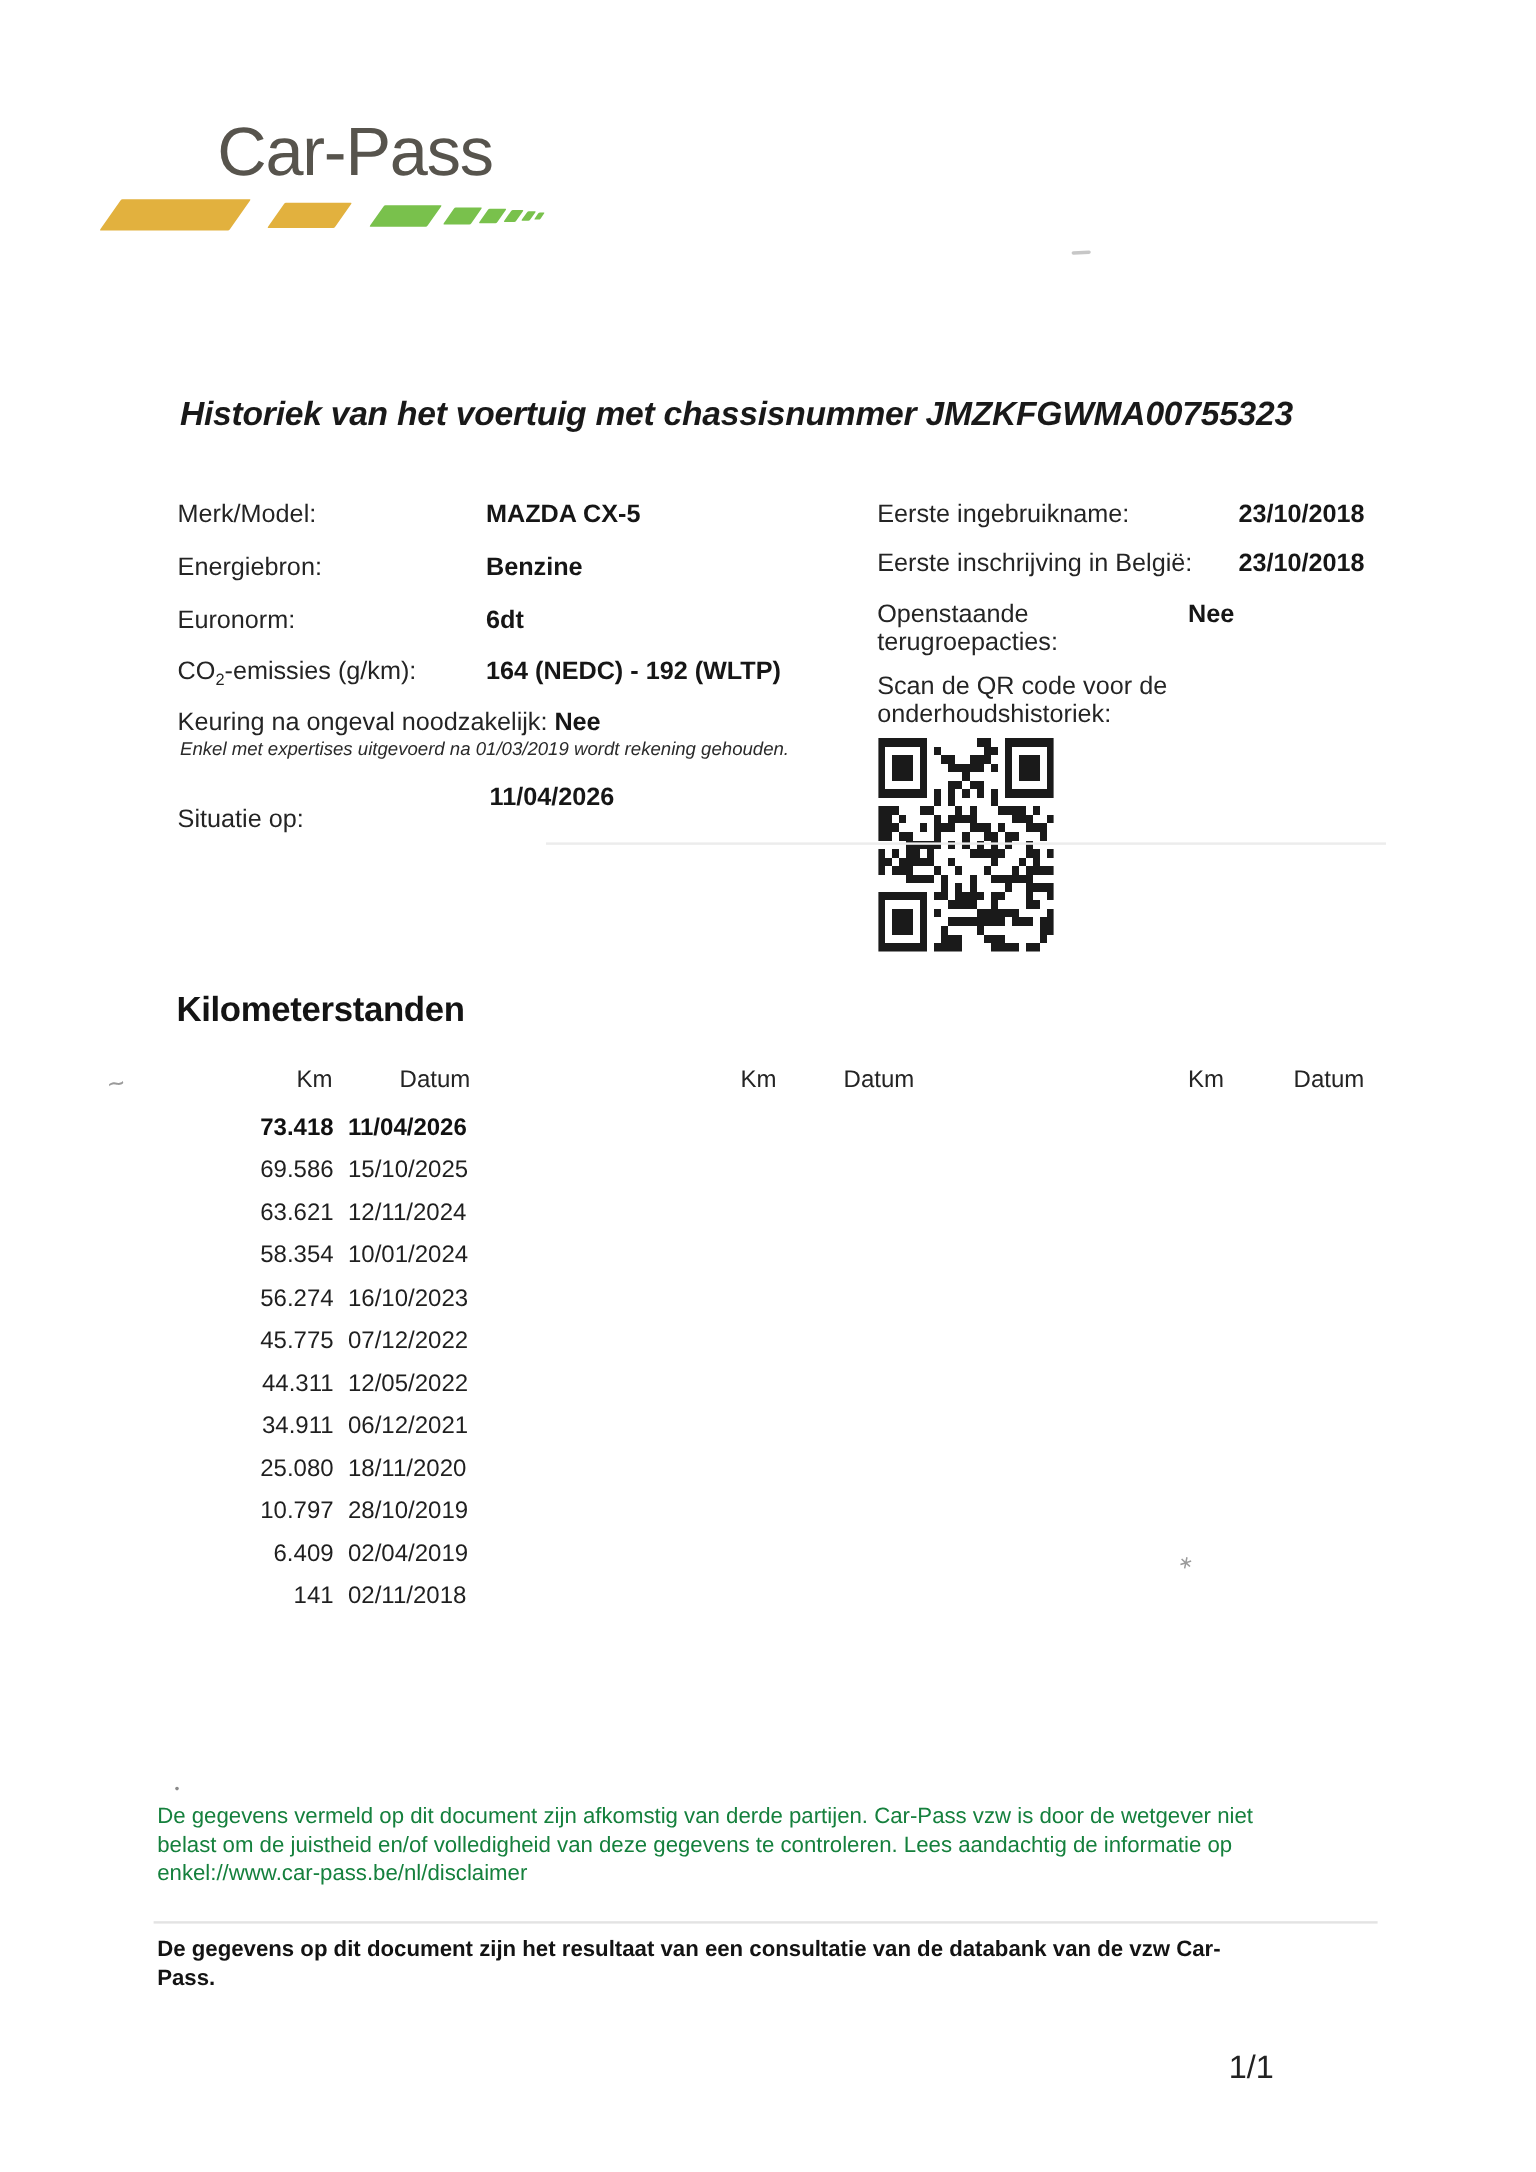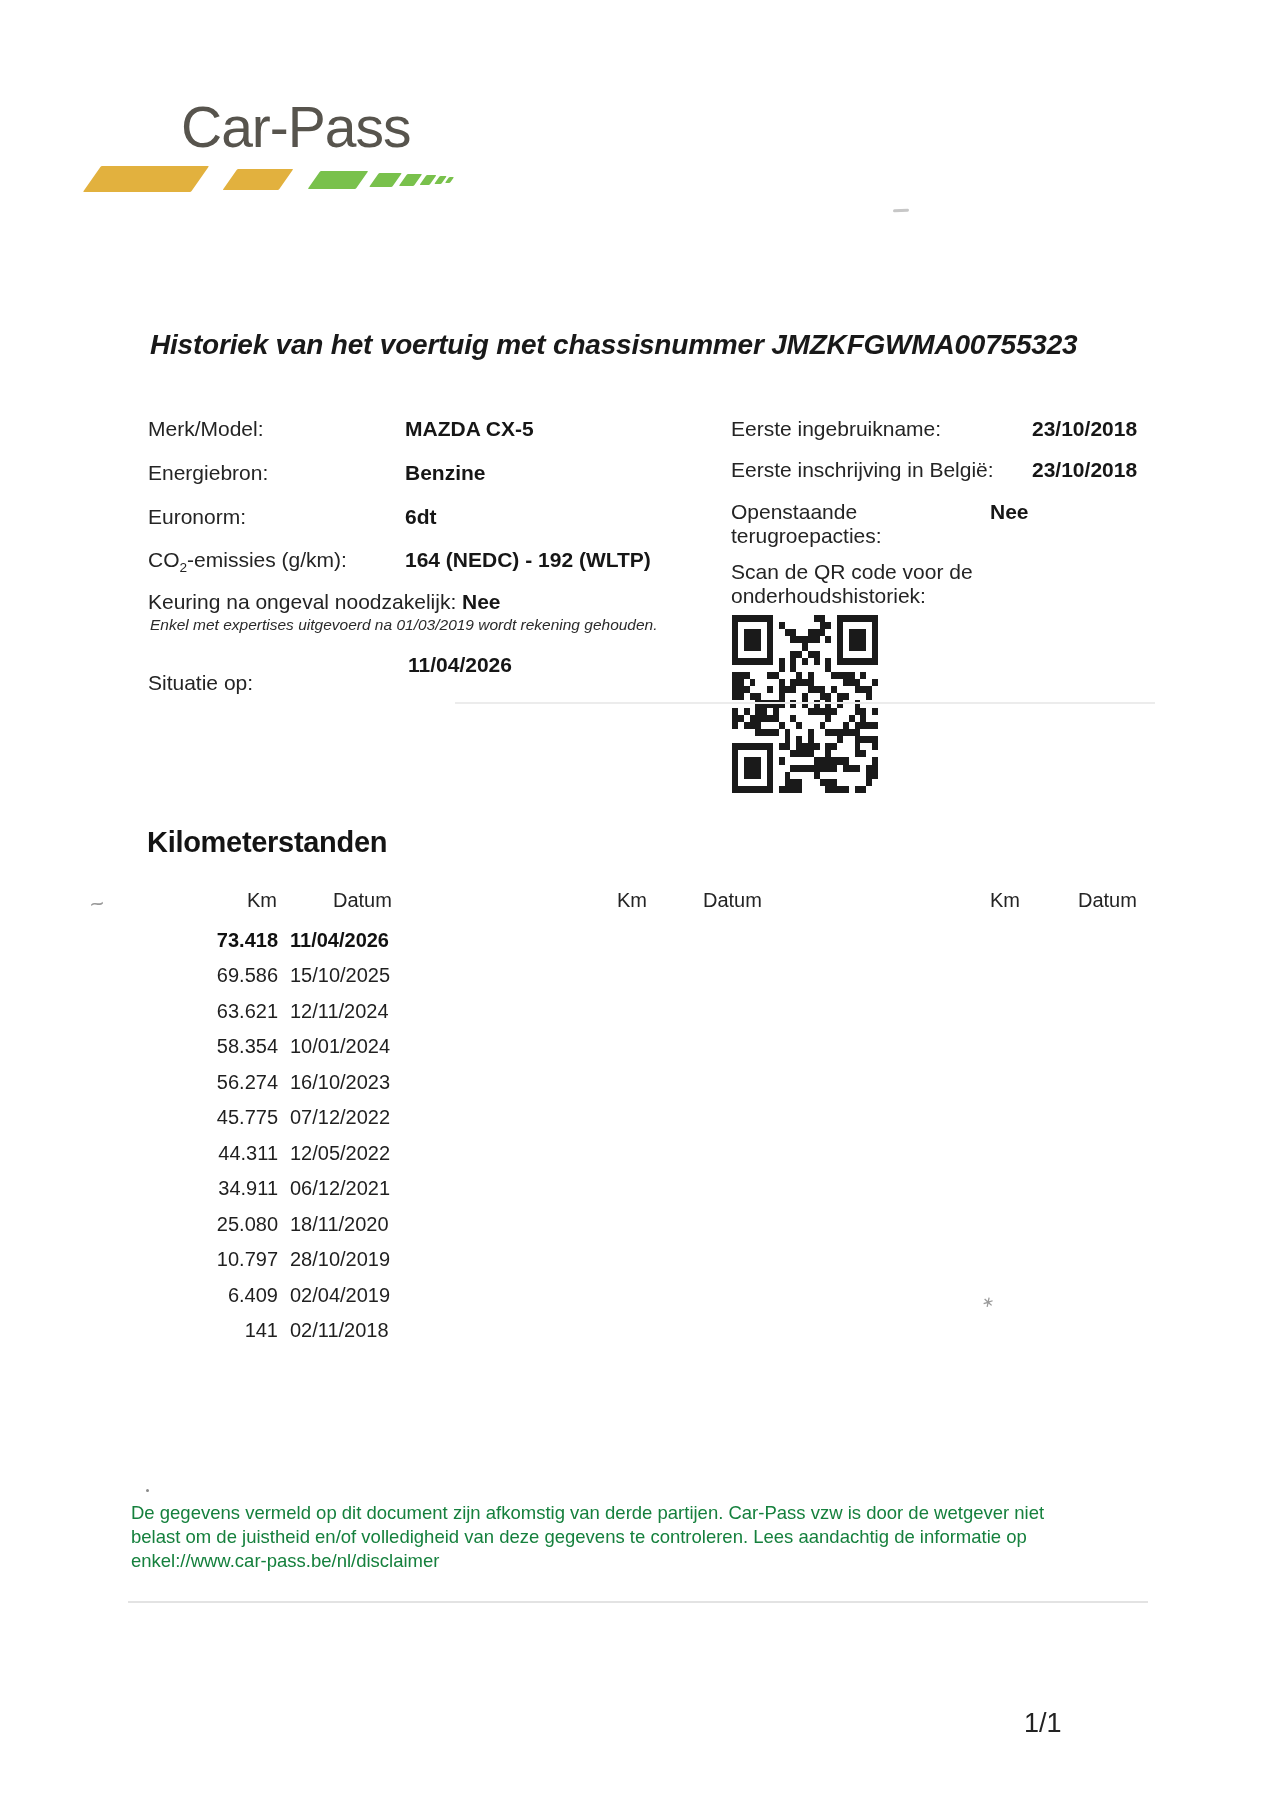--- a/index.html
+++ b/index.html
@@ -135,20 +135,21 @@
   <div class="km-row" style="top:1284px;"><span class="km-cell">6.409</span><span class="date-cell">02/04/2019</span></div>
   <div class="km-row" style="top:1319px;"><span class="km-cell">141</span><span class="date-cell">02/11/2018</span></div>
 
   <div class="abs footer-block">
     <div>De gegevens vermeld op dit document zijn afkomstig van derde partijen. Car-Pass vzw is door de wetgever niet</div>
     <div>belast om de juistheid en/of volledigheid van deze gegevens te controleren. Lees aandachtig de informatie op</div>
     <div>enkel://www.car-pass.be/nl/disclaimer</div>
   </div>
 
   <div class="abs notice-block">
+    <div>De gegevens op dit document zijn het resultaat van een consultatie van de databank van de vzw Car-Pass.</div>
   </div>
 
   <div class="abs page-num">1/1</div>
 
   <div class="art art-dash"></div>
   <div class="art art-squiggle">~</div>
   <div class="art art-line1"></div>
   <div class="art art-line2"></div>
   <div class="art art-star">∗</div>
   <div class="art art-dot"></div>

